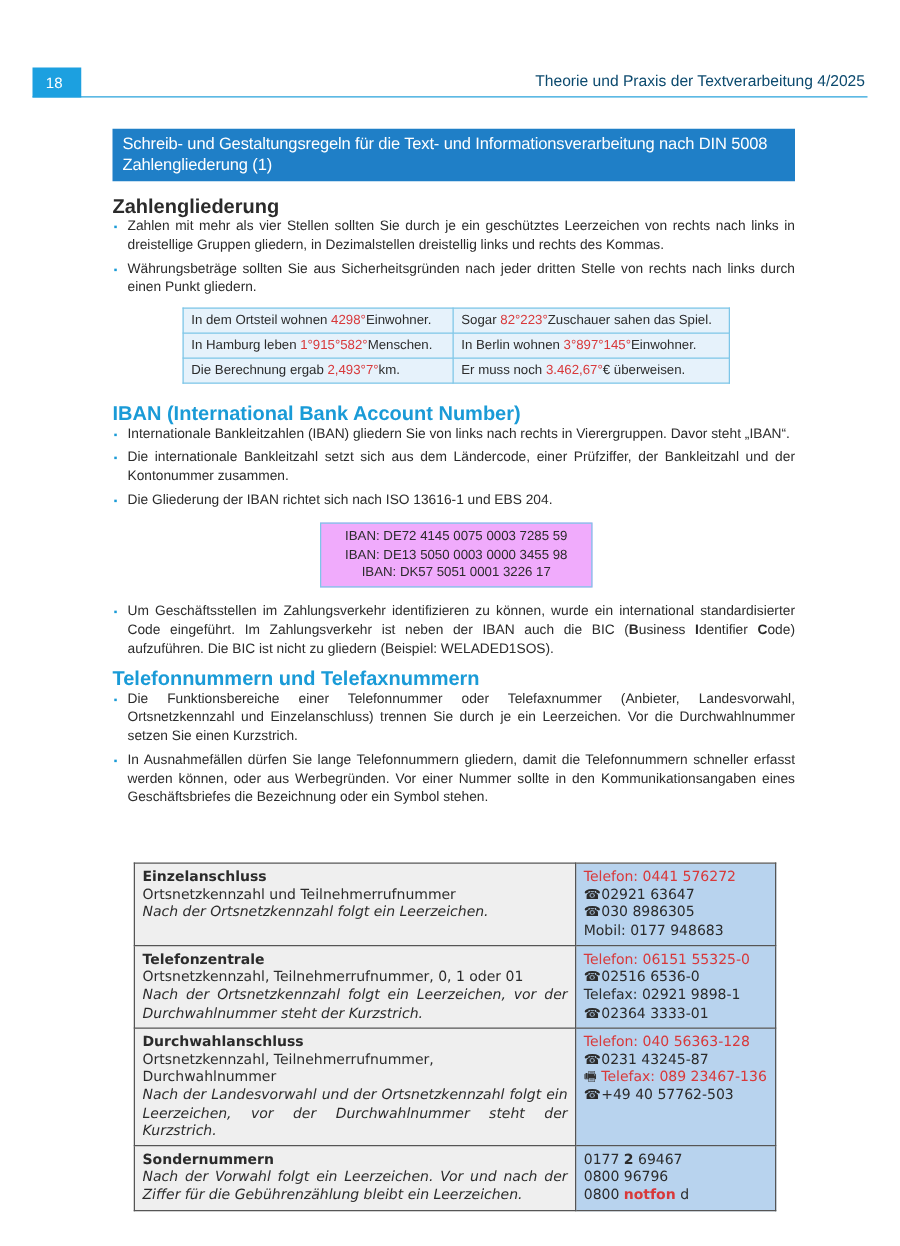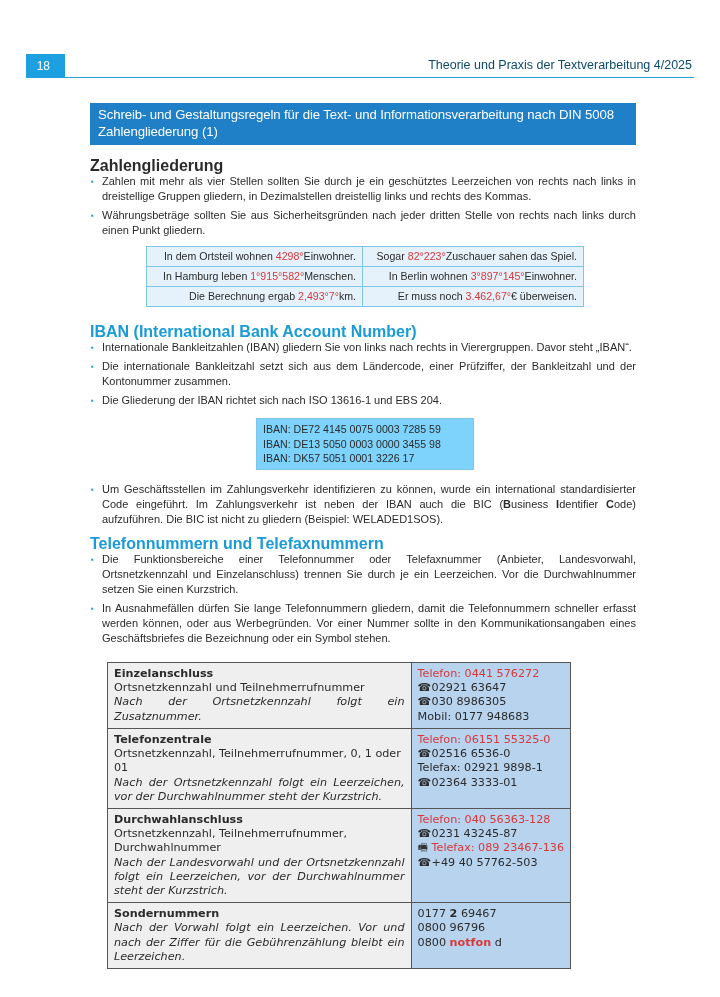--- a/index.html
+++ b/index.html
@@ -12,27 +12,27 @@
 
   .title-bar { position: absolute; left: 90px; top: 103px; width: 546px; height: 42px; background: #1f7fc7; color: #fff; padding: 3px 8px; font-size: 13.2px; line-height: 17px; letter-spacing: -0.1px; }
 
   .content { position: absolute; left: 90px; top: 158px; width: 546px; font-size: 11px; line-height: 15px; }
   .sec-head { font-weight: bold; font-size: 16px; margin-bottom: 1px; }
   .sec-head.blue { color: #1a9bd7; }
   .bullet { position: relative; padding-left: 12px; text-align: justify; margin-bottom: 4px; }
   .bullet::before { content: "▪"; position: absolute; left: 1px; top: 0; color: #1a9bd7; font-size: 8px; }
   .red { color: #d8383a; }
 
-  .ex-table { margin: 8px 0 0 56px; width: 438px; border-collapse: collapse; background: #e6f2fb; font-size: 10.6px; text-align: right; }
+  .ex-table { margin: 8px 0 0 56px; width: 438px; border-collapse: collapse; background: #e6f2fb; font-size: 10.6px; }
   .ex-table td { border: 1.5px solid #7ec6e8; padding: 2px 6px; height: 19px; white-space: nowrap; }
   .ex-table td.c1 { width: 216px; }
 
-  .iban-box { margin: 10px 0 0 166px; width: 218px; background: #7dd3fc; border: 1.5px solid #7ec6e8; padding: 3px 6px; font-size: 10.6px; line-height: 14.5px; }
+  .iban-box { margin: 10px 0 0 166px; width: 218px; background: #f0abfc; border: 1.5px solid #7ec6e8; padding: 3px 6px; font-size: 10.6px; line-height: 14.5px; text-align: center; }
 
-  .tel-table { position: absolute; left: 107px; top: 662px; width: 464px; border-collapse: collapse; font-size: 11.2px; line-height: 14.2px; font-family: "DejaVu Sans", sans-serif; }
+  .tel-table { position: absolute; left: 107px; top: 690px; width: 514px; border-collapse: collapse; font-size: 11.2px; line-height: 14.2px; font-family: "DejaVu Sans", sans-serif; }
   .tel-table td { border: 1.5px solid #555; vertical-align: top; padding: 4px 6px; }
   .tel-table td.left { background: #efefef; width: 353px; }
   .tel-table td.right { background: #b8d3ee; }
   .tel-table .t-head { font-weight: bold; }
   .tel-table .t-sub { }
   .tel-table .t-note { font-style: italic; text-align: justify; }
   .tel-table .line { white-space: nowrap; }
   .ico { display: inline-block; width: 14px; font-size: 11px; }
   .bold { font-weight: bold; }
 </style>
@@ -89,21 +89,21 @@
   <div class="bullet">Die Funktionsbereiche einer Telefonnummer oder Telefaxnummer (Anbieter, Landesvorwahl, Ortsnetzkennzahl und Einzelanschluss) trennen Sie durch je ein Leerzeichen. Vor die Durchwahlnummer setzen Sie einen Kurzstrich.</div>
   <div class="bullet">In Ausnahmefällen dürfen Sie lange Telefonnummern gliedern, damit die Telefonnummern schneller erfasst werden können, oder aus Werbegründen. Vor einer Nummer sollte in den Kommunikationsangaben eines Geschäftsbriefes die Bezeichnung oder ein Symbol stehen.</div>
 </div>
 
 <table class="tel-table">
   <tbody>
     <tr style="height:66px;">
       <td class="left">
         <div class="t-head">Einzelanschluss</div>
         <div class="t-sub">Ortsnetzkennzahl und Teilnehmerrufnummer</div>
-        <div class="t-note">Nach der Ortsnetzkennzahl folgt ein Zusatznummer.</div>
+        <div class="t-note">Nach der Ortsnetzkennzahl folgt ein Leerzeichen.</div>
       </td>
       <td class="right">
         <div class="line red"><span>Telefon: 0441 576272</span></div>
         <div class="line"><span class="ico">☎</span><span>02921 63647</span></div>
         <div class="line"><span class="ico">☎</span><span>030 8986305</span></div>
         <div class="line"><span>Mobil: 0177 948683</span></div>
       </td>
     </tr>
     <tr style="height:65px;">
       <td class="left">

